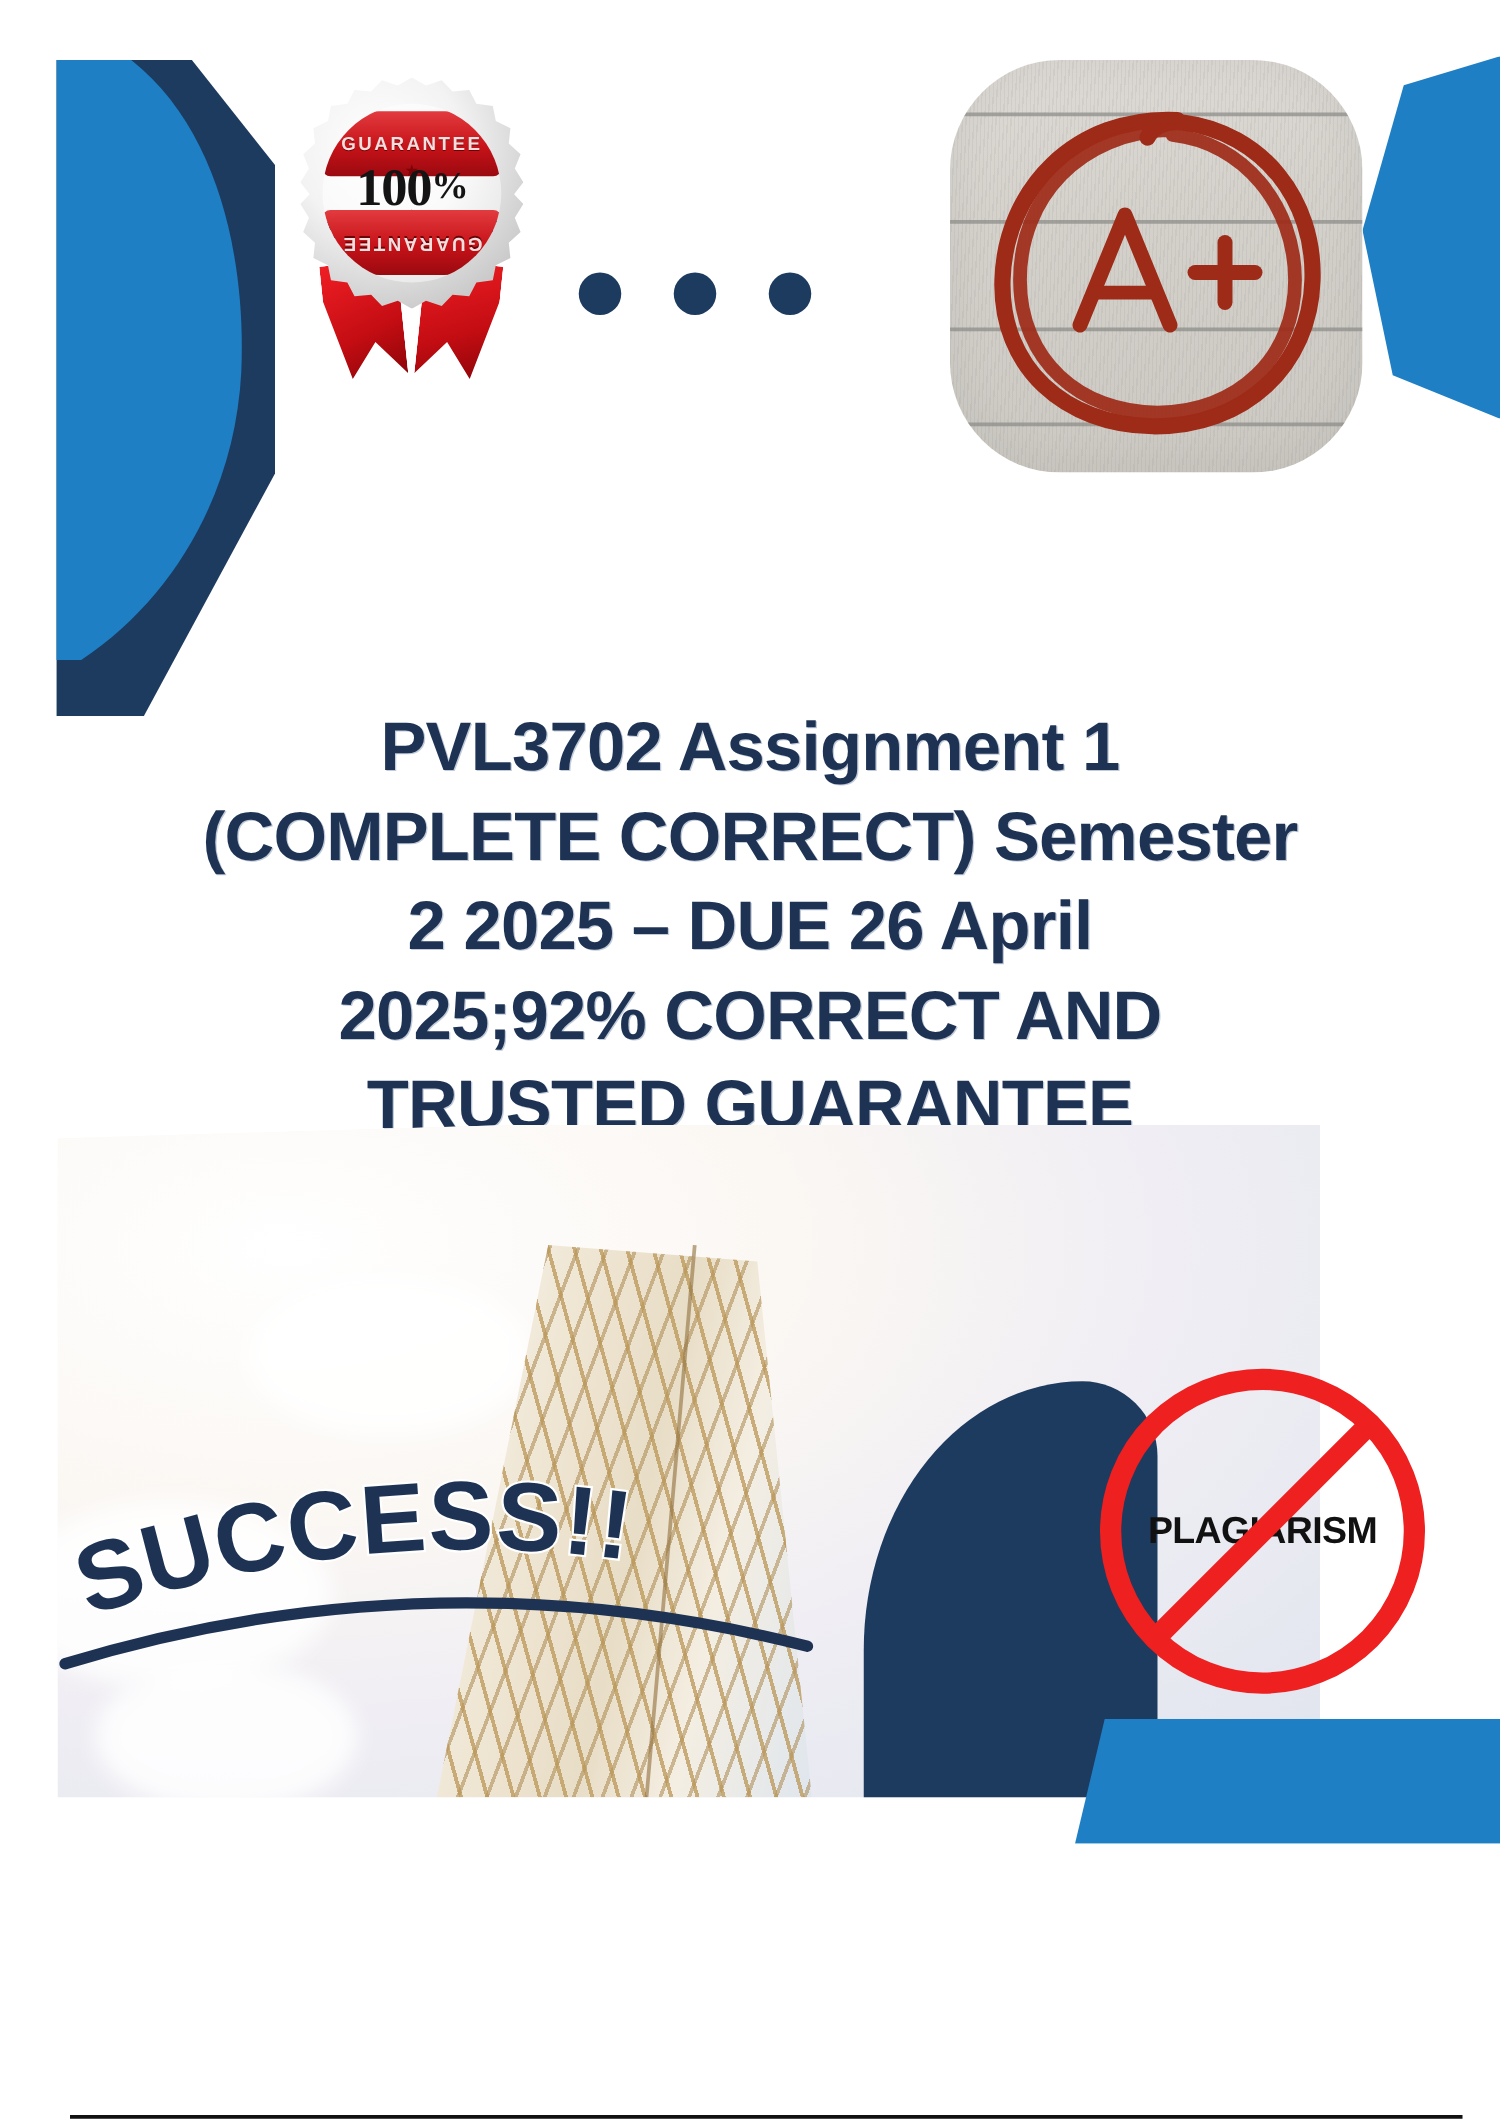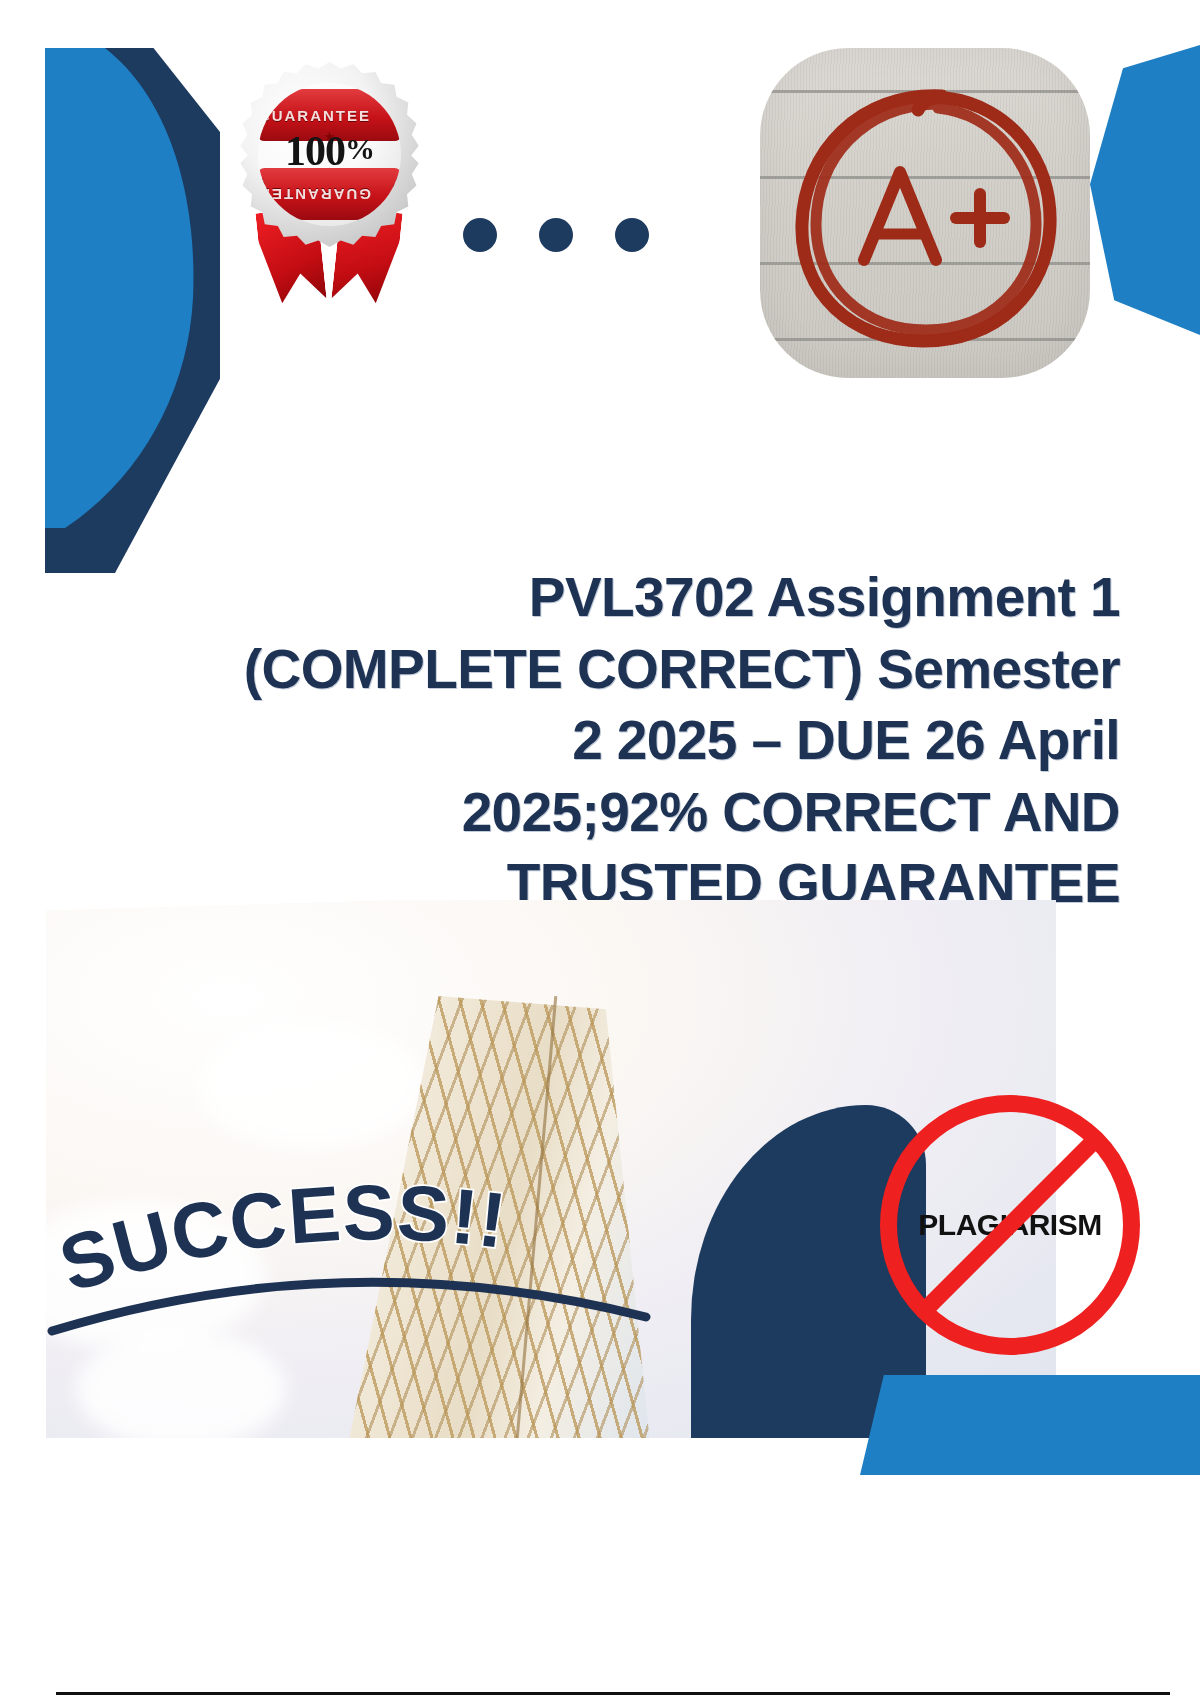--- a/index.html
+++ b/index.html
@@ -102,21 +102,21 @@
     overflow: hidden;
   }
   .arc-band {
     position: absolute;
     left: 0;
     width: 143px;
     height: 52px;
     background: linear-gradient(180deg, #e23b3f 0%, #c61218 55%, #9a0a10 100%);
     display: flex;
     align-items: center;
-    justify-content: flex-start;
+    justify-content: center;
     overflow: hidden;
   }
   .arc-band.top    { top: 6px;    border-radius: 72px 72px 10px 10px; }
   .arc-band.bottom { bottom: 6px; border-radius: 10px 10px 72px 72px; }
   .arc-txt {
     font-size: 15px;
     font-weight: bold;
     letter-spacing: 2px;
     color: #f4dede;
     text-shadow: 0 1px 0 #6b0407;
@@ -195,21 +195,21 @@
     opacity: .75;
   }
   .aplus-svg { position: absolute; left: 0; top: 0; }
 
   
   .title {
     position: absolute;
     left: 80px;
     top: 562px;
     width: 1040px;
-    text-align: right;
+    text-align: center;
     color: #1e3354;
     font-size: 55px;
     line-height: 1.30;
     font-weight: bold;
     letter-spacing: -0.6px;
     font-family: "Liberation Sans", sans-serif;
     text-shadow: 1px 1px 0 rgba(120,140,170,.45);
   }
 
   

